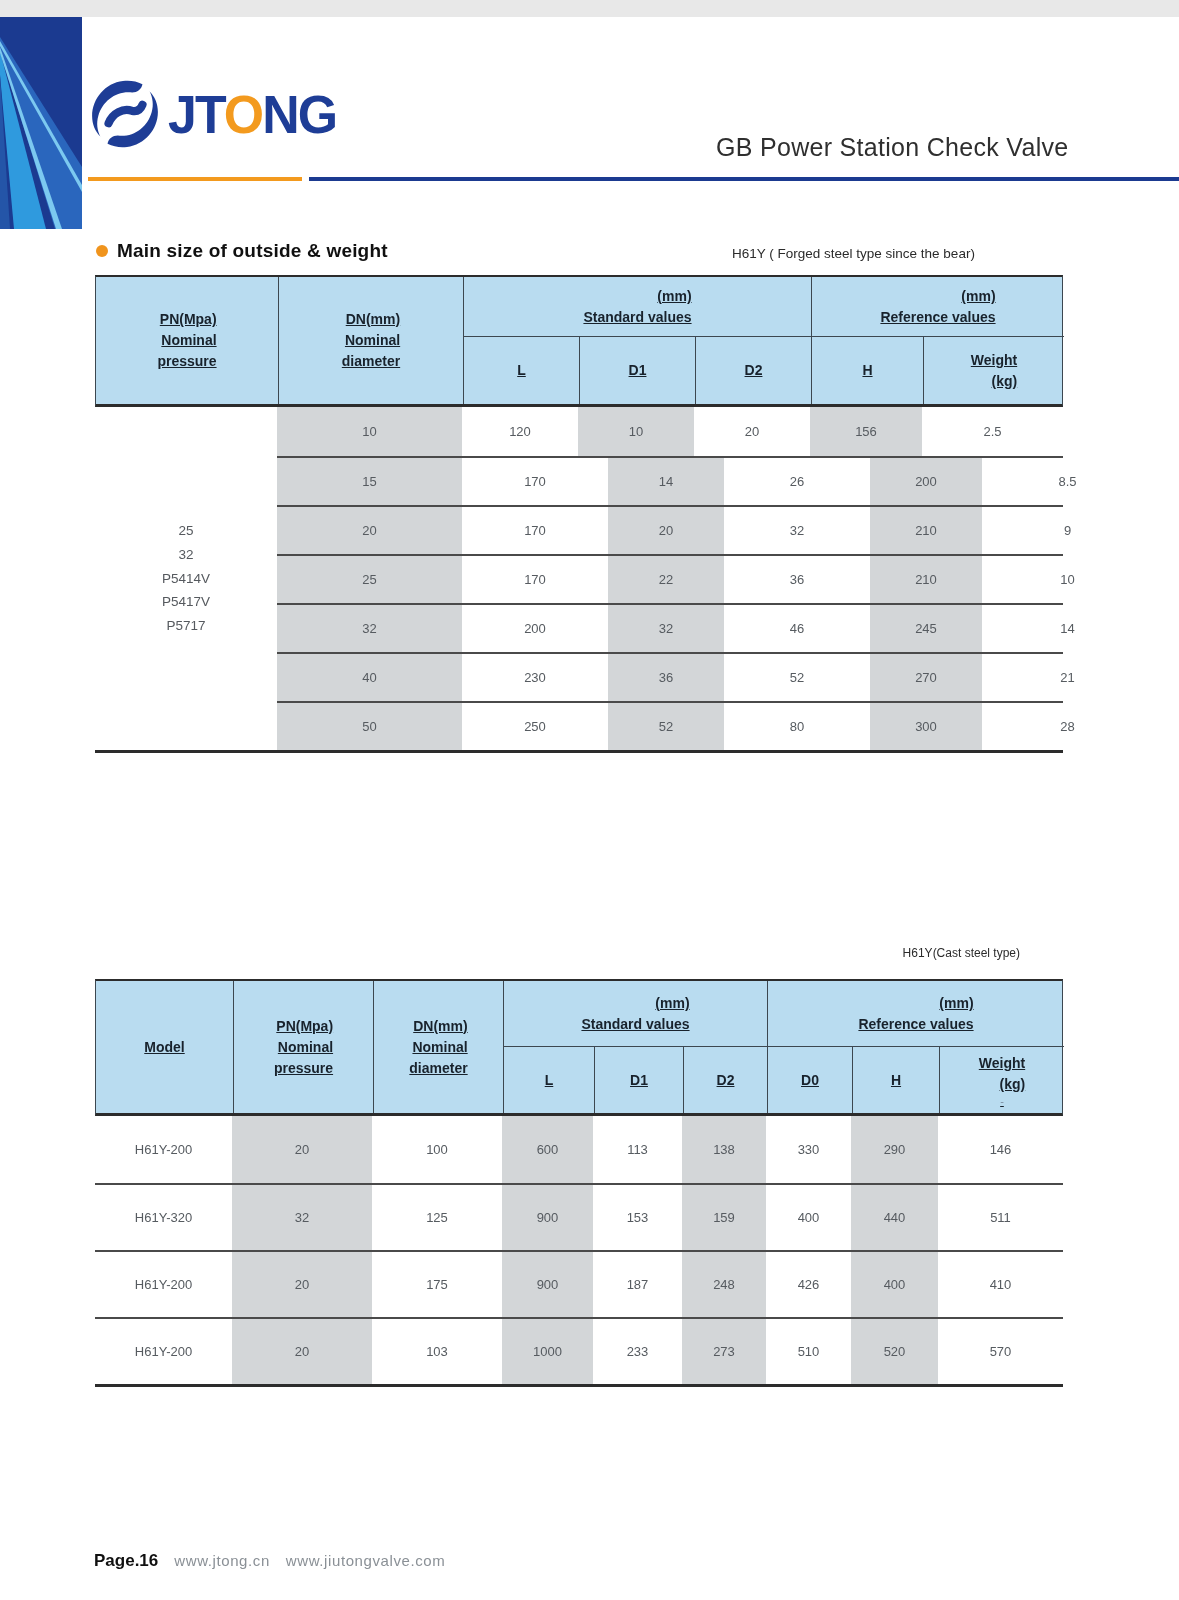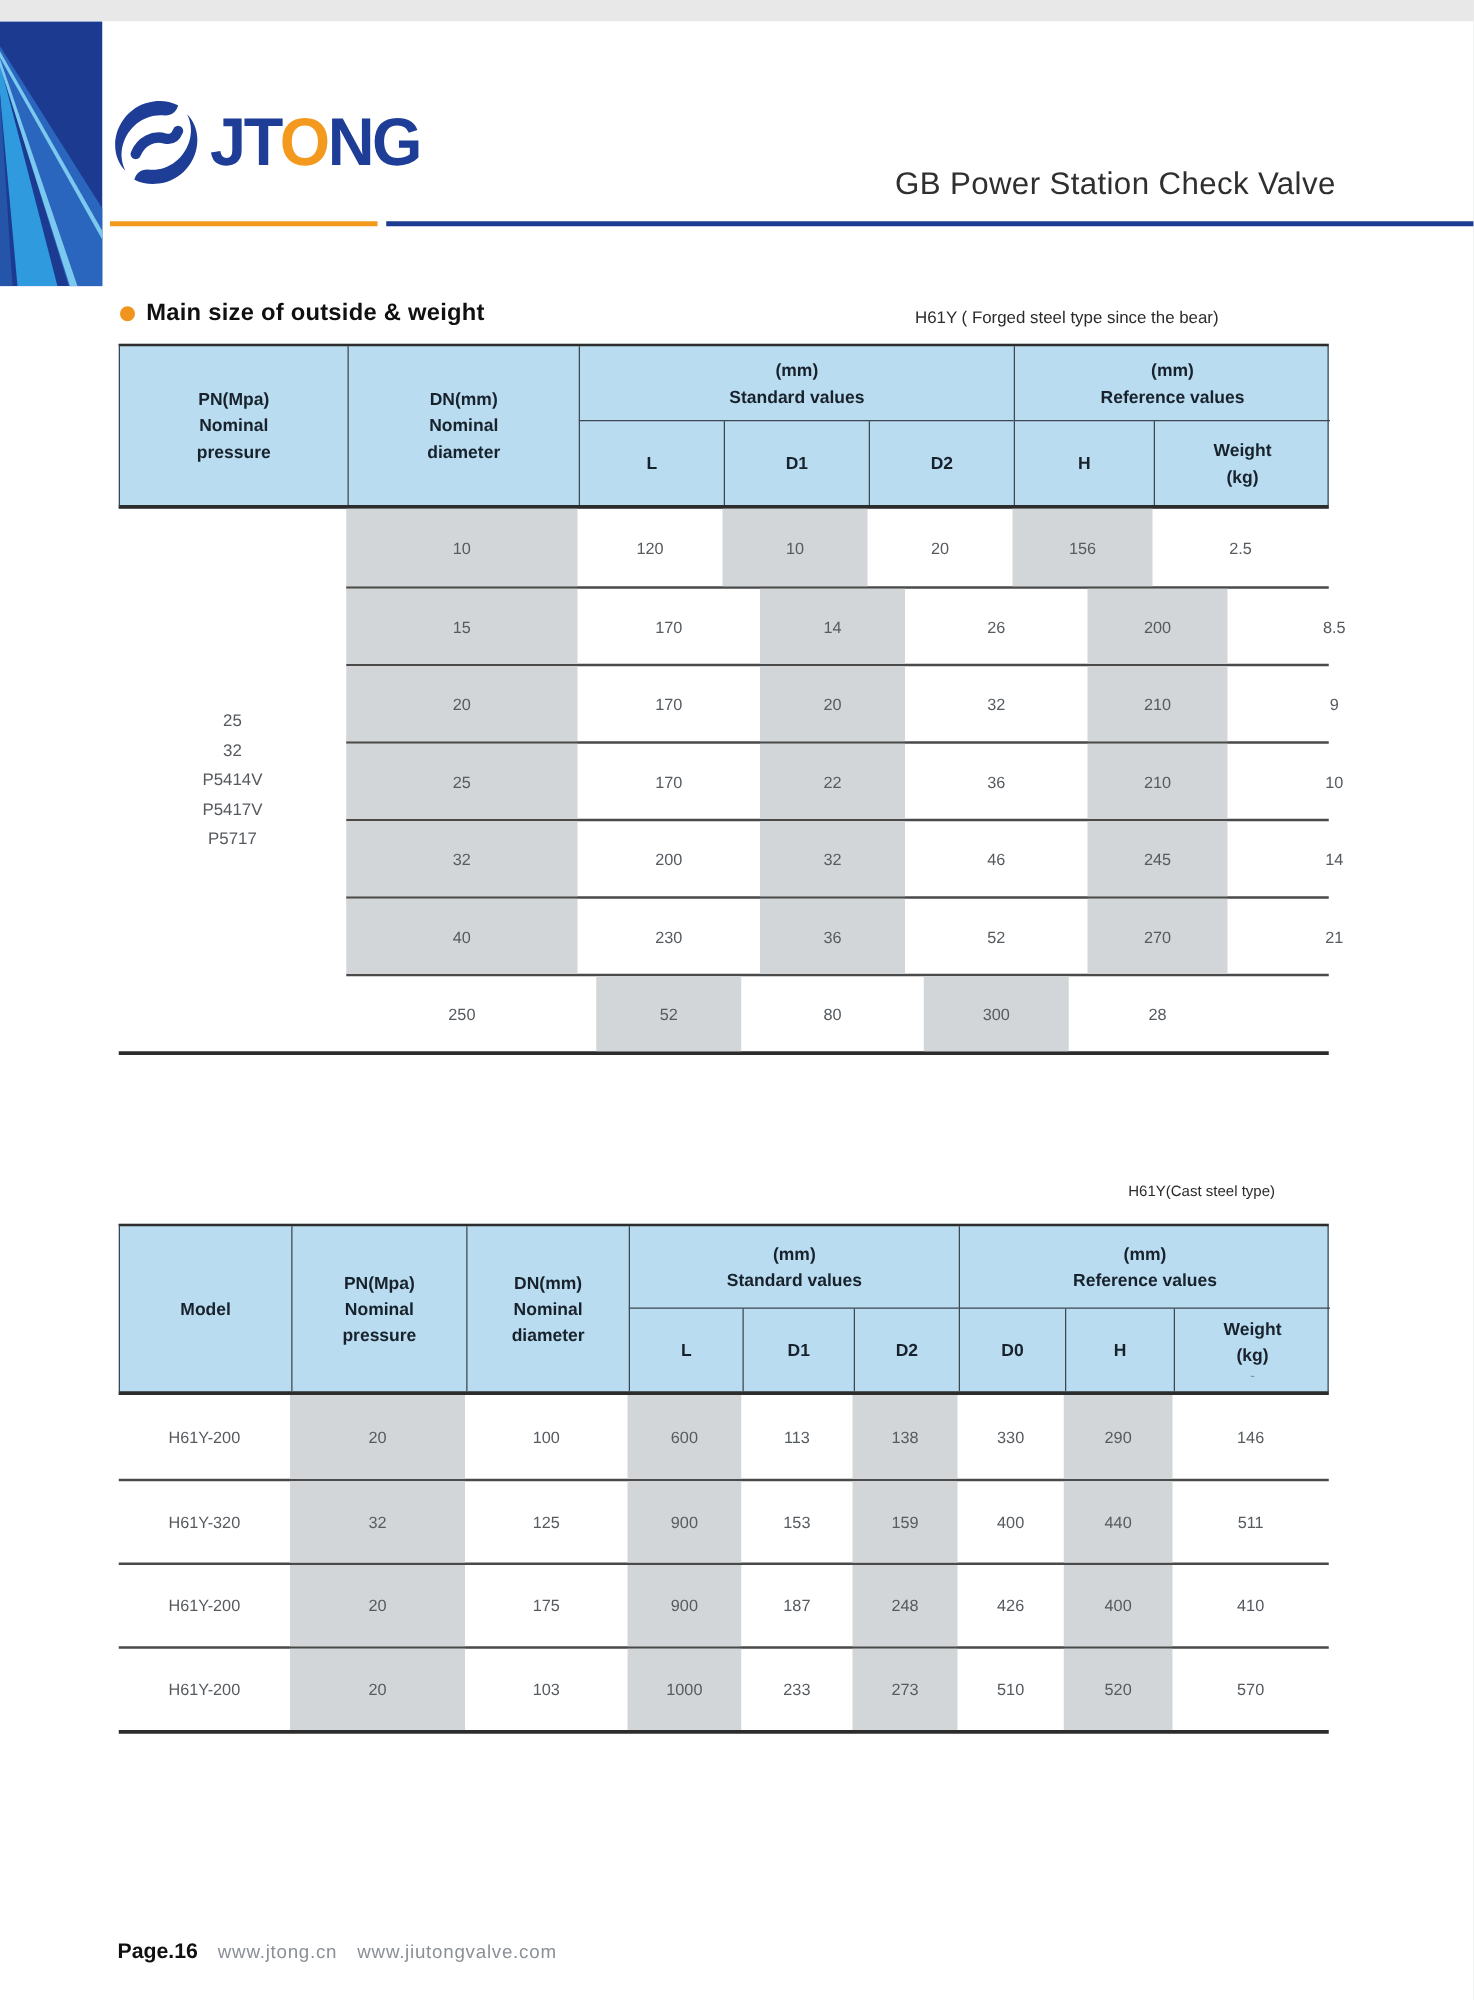--- a/index.html
+++ b/index.html
@@ -20,38 +20,38 @@
   .header-title{position:absolute;left:716px;top:116px;font-size:25px;color:#2f2f2f;letter-spacing:.3px;}
   
   .section-row{position:absolute;left:96px;top:223px;display:flex;align-items:center;gap:9px;}
   .bullet{width:12px;height:12px;border-radius:50%;background:#f0941d;}
   .section-title{font-size:19px;font-weight:bold;color:#101010;letter-spacing:.2px;}
   .caption1{position:absolute;left:732px;top:229px;font-size:13.5px;color:#2b2b2b;}
   .caption2{position:absolute;left:760px;top:929px;width:260px;text-align:right;font-size:12px;color:#2b2b2b;}
   
   .t-head{background:#b9dcf0;border-top:2px solid #2c2c2c;border-bottom:3px solid #2c2c2c;
           border-left:1px solid #3c4750;border-right:1px solid #3c4750;display:grid;box-sizing:content-box;}
-  .hcell{display:flex;flex-direction:column;align-items:center;justify-content:center;text-align:center;
+  .hcell{display:flex;flex-direction:column;align-items:center;justify-content:center;text-align:right;
          font-weight:bold;font-size:14px;color:#18222c;white-space:pre-line;line-height:1.5;
-         border-left:1px solid #3c4750;}
+         border-left:1px solid #3c4750;text-decoration:underline;}
   .hcell.first{border-left:none;}
   .hcell.group{border-bottom:1px solid #3c4750;}
   .wdash{font-weight:normal;font-size:11px;color:#7b8ea0;line-height:1;margin-top:1px;}
   .bcell{display:flex;align-items:center;justify-content:center;font-size:13px;color:#565b60;}
   .g{background:#d3d6d8;}
   
   .table1{position:absolute;left:95px;top:258px;width:968px;}
   .t1-head{grid-template-columns:182px 185px 116px 116px 116px 112px 141px;grid-template-rows:60px 67px;}
   .t1-c1{grid-area:1/1/3/2;} .t1-c2{grid-area:1/2/3/3;}
   .t1-std{grid-area:1/3/2/6;} .t1-ref{grid-area:1/6/2/8;}
   .t1-body{position:relative;width:968px;border-bottom:3px solid #2c2c2c;}
   .pn-merged{position:absolute;left:0;top:0;width:182px;height:100%;display:flex;align-items:center;justify-content:center;
              text-align:center;white-space:pre-line;font-size:13.5px;color:#55595e;line-height:1.75;}
   .t1-rows{margin-left:182px;}
-  .t1-row{display:grid;grid-template-columns:185px 116px 116px 116px 112px 141px;height:62px;box-sizing:border-box;}
+  .t1-row{display:grid;grid-template-columns:185px 116px 116px 116px 112px 141px;height:49px;box-sizing:border-box;}
   .t1-row + .t1-row{border-top:2px solid #4a4a4a;gap:15px;}
   
   .table2{position:absolute;left:95px;top:962px;width:968px;}
   .t2-head{grid-template-columns:137px 140px 130px 91px 89px 84px 85px 87px 125px;grid-template-rows:66px 66px;}
   .t2-model{grid-area:1/1/3/2;} .t2-pn{grid-area:1/2/3/3;} .t2-dn{grid-area:1/3/3/4;}
   .t2-std{grid-area:1/4/2/7;} .t2-ref{grid-area:1/7/2/10;}
   .t2-body{border-bottom:3px solid #2c2c2c;}
   .t2-row{display:grid;grid-template-columns:137px 140px 130px 91px 89px 84px 85px 87px 125px;height:67px;box-sizing:border-box;}
   .t2-row + .t2-row{border-top:2px solid #4a4a4a;}
   
@@ -163,20 +163,21 @@
         </div>
         <div class="t1-row">
           <div class="bcell g">40</div>
           <div class="bcell">230</div>
           <div class="bcell g">36</div>
           <div class="bcell">52</div>
           <div class="bcell g">270</div>
           <div class="bcell">21</div>
         </div>
         <div class="t1-row">
+          <div class="bcell g">50</div>
           <div class="bcell">250</div>
           <div class="bcell g">52</div>
           <div class="bcell">80</div>
           <div class="bcell g">300</div>
           <div class="bcell">28</div>
         </div>
       </div>
     </div>
   </div>
 

